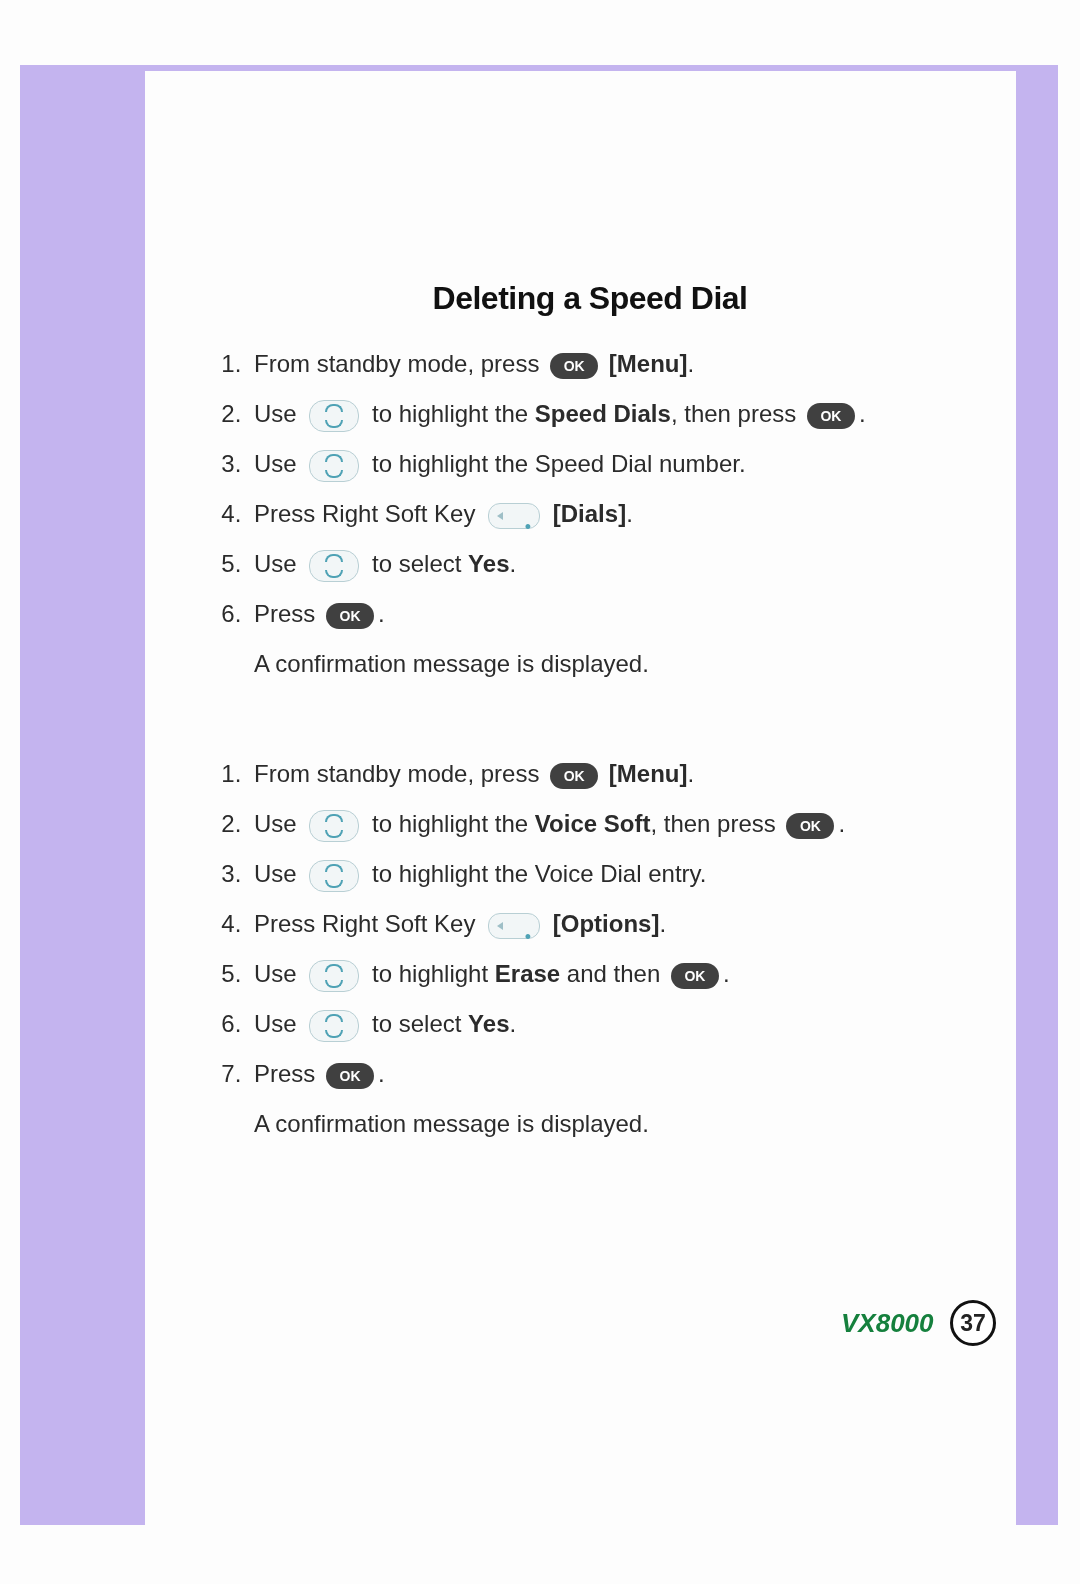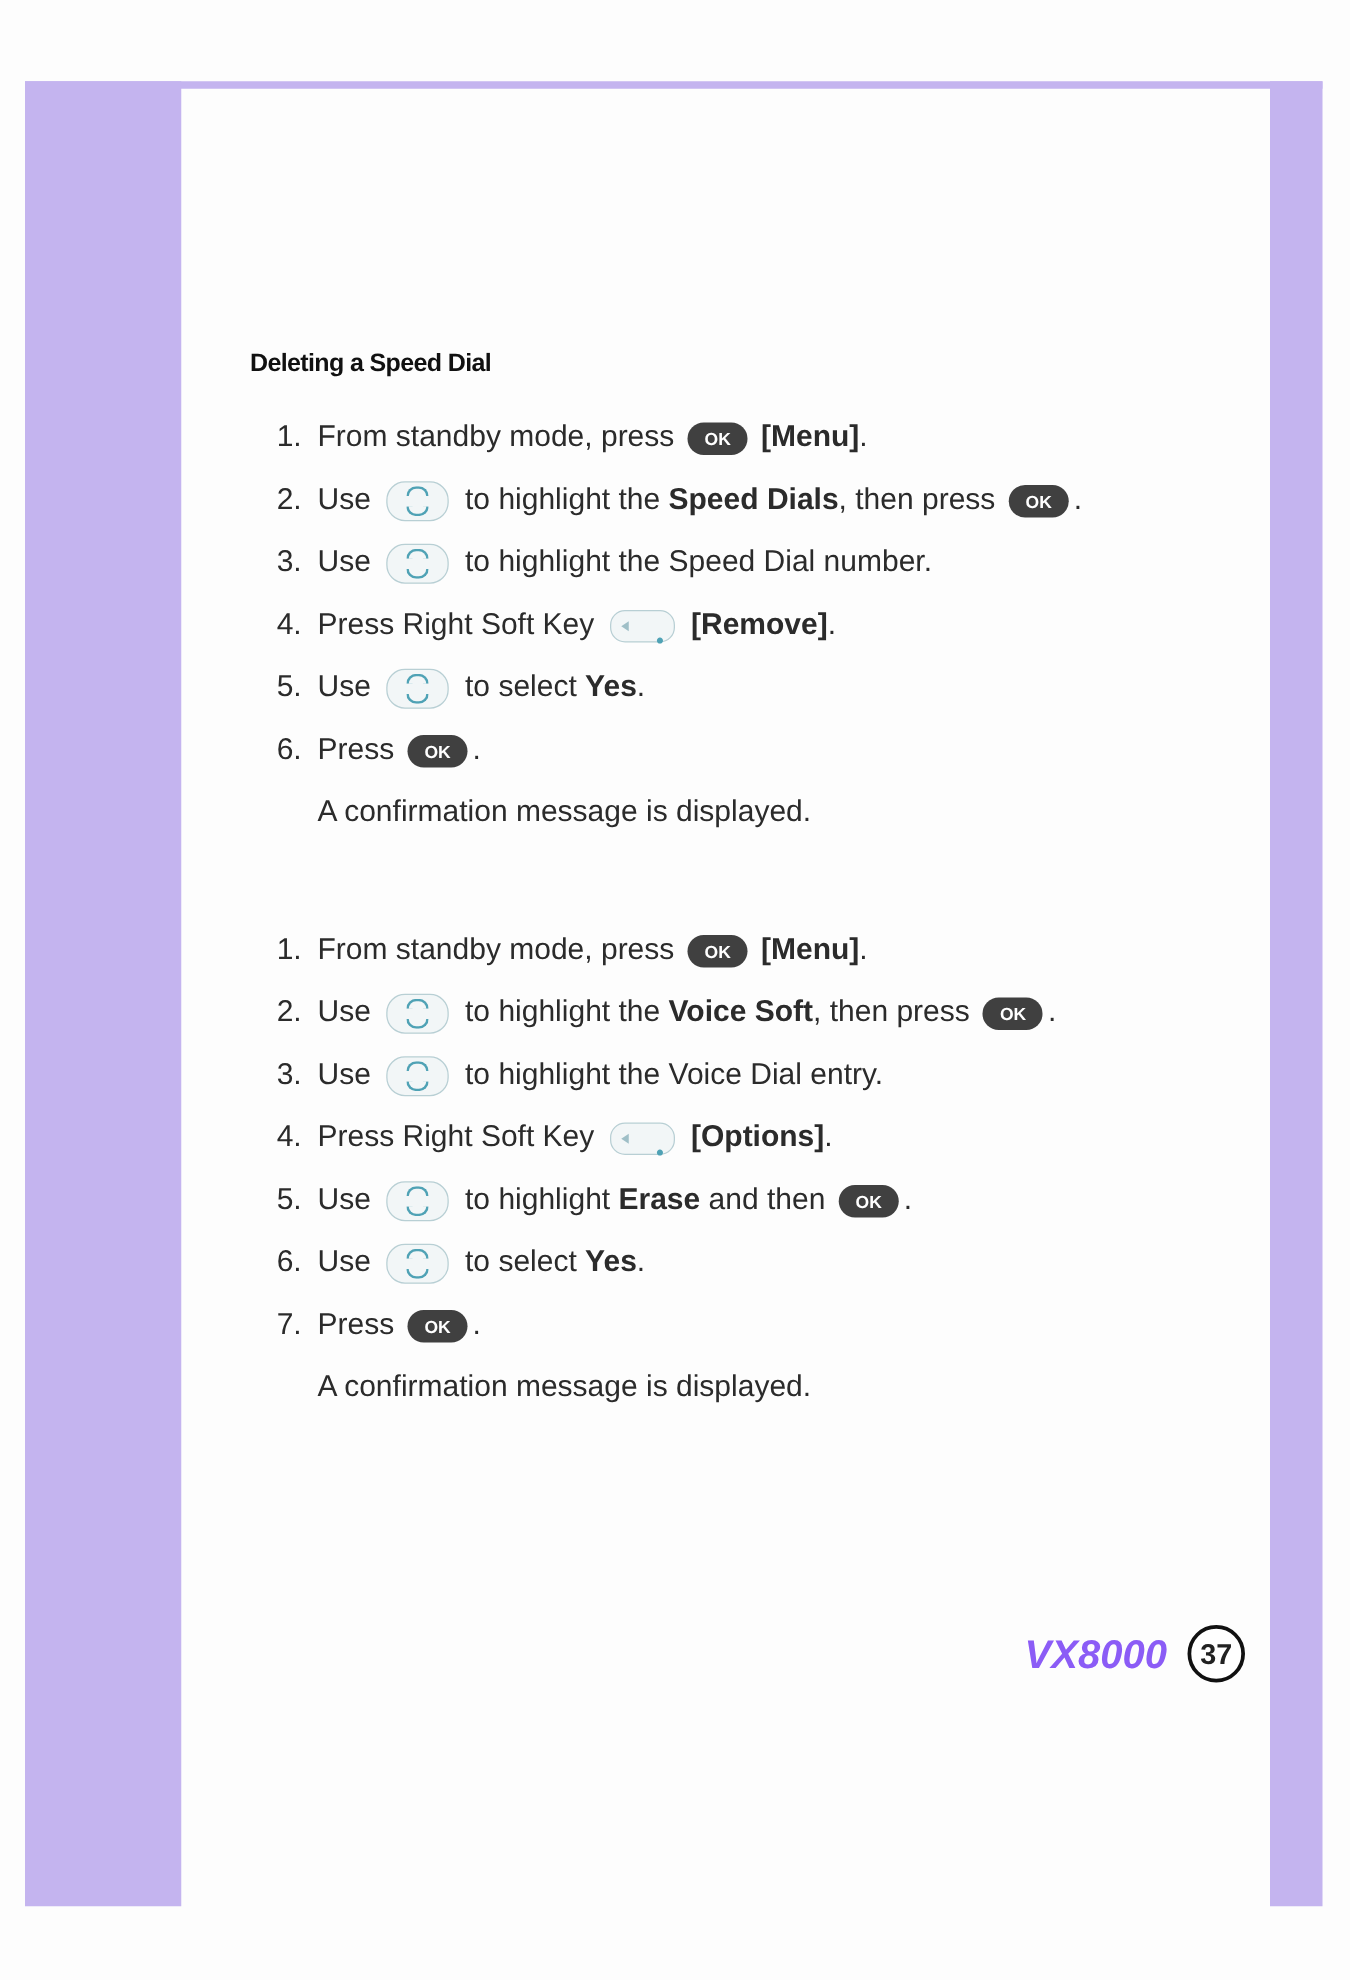--- a/index.html
+++ b/index.html
@@ -37,25 +37,26 @@
     height: 6px;
     background: #c4b4ef;
   }
   .content {
     position: absolute;
     left: 200px;
     top: 280px;
     width: 780px;
   }
   h2 {
-    font-size: 20px;
+    font-size: 32px;
     font-weight: 900;
     margin: 0 0 22px 0;
     letter-spacing: -0.5px;
     color: #111;
+    text-align: center;
   }
   .section2 { margin-top: 60px; }
   ol {
     margin: 0;
     padding: 0 0 0 48px;
     font-size: 24px;
     line-height: 50px;
     color: #2b2b2b;
   }
   ol li { padding-left: 6px; }
@@ -146,24 +147,24 @@
     position: absolute;
     left: 0;
     width: 1016px;
     top: 1300px;
     text-align: right;
     padding-right: 20px;
     box-sizing: border-box;
   }
   .model {
     display: inline-block;
-    color: #8b5cf6;
+    color: #15803d;
     font-style: italic;
     font-weight: 800;
-    font-size: 32px;
+    font-size: 26px;
     vertical-align: middle;
     margin-right: 12px;
   }
   .page-num {
     display: inline-flex;
     align-items: center;
     justify-content: center;
     width: 40px;
     height: 40px;
     border: 3px solid #111;
@@ -198,21 +199,21 @@
       <span class="ok-btn">OK</span>.
     </li>
     <li>
       <span>Use</span>
       <span class="nav-btn"></span>
       <span>to highlight the Speed Dial number.</span>
     </li>
     <li>
       <span>Press Right Soft Key</span>
       <span class="soft-btn"></span>
-      <span class="label">[Remove]</span>.
+      <span class="label">[Dials]</span>.
     </li>
     <li>
       <span>Use</span>
       <span class="nav-btn"></span>
       <span>to select</span>
       <span class="label">Yes</span>.
     </li>
     <li>
       <span>Press</span>
       <span class="ok-btn">OK</span>.

